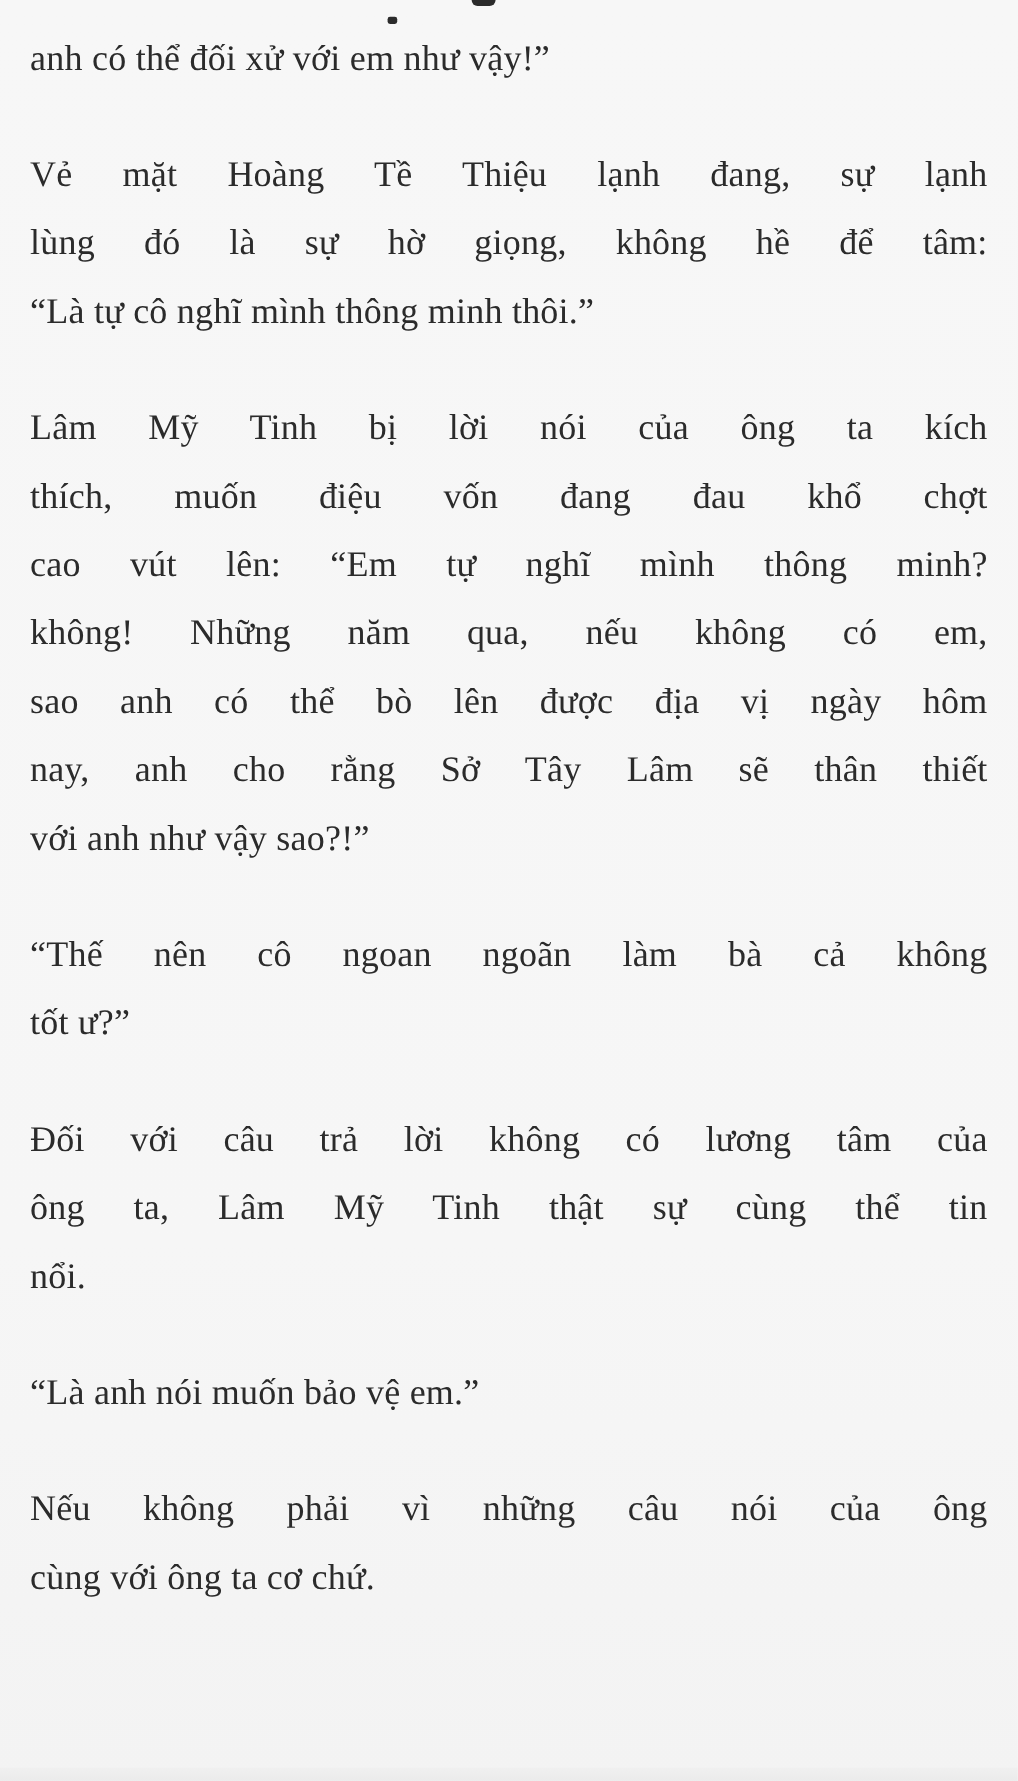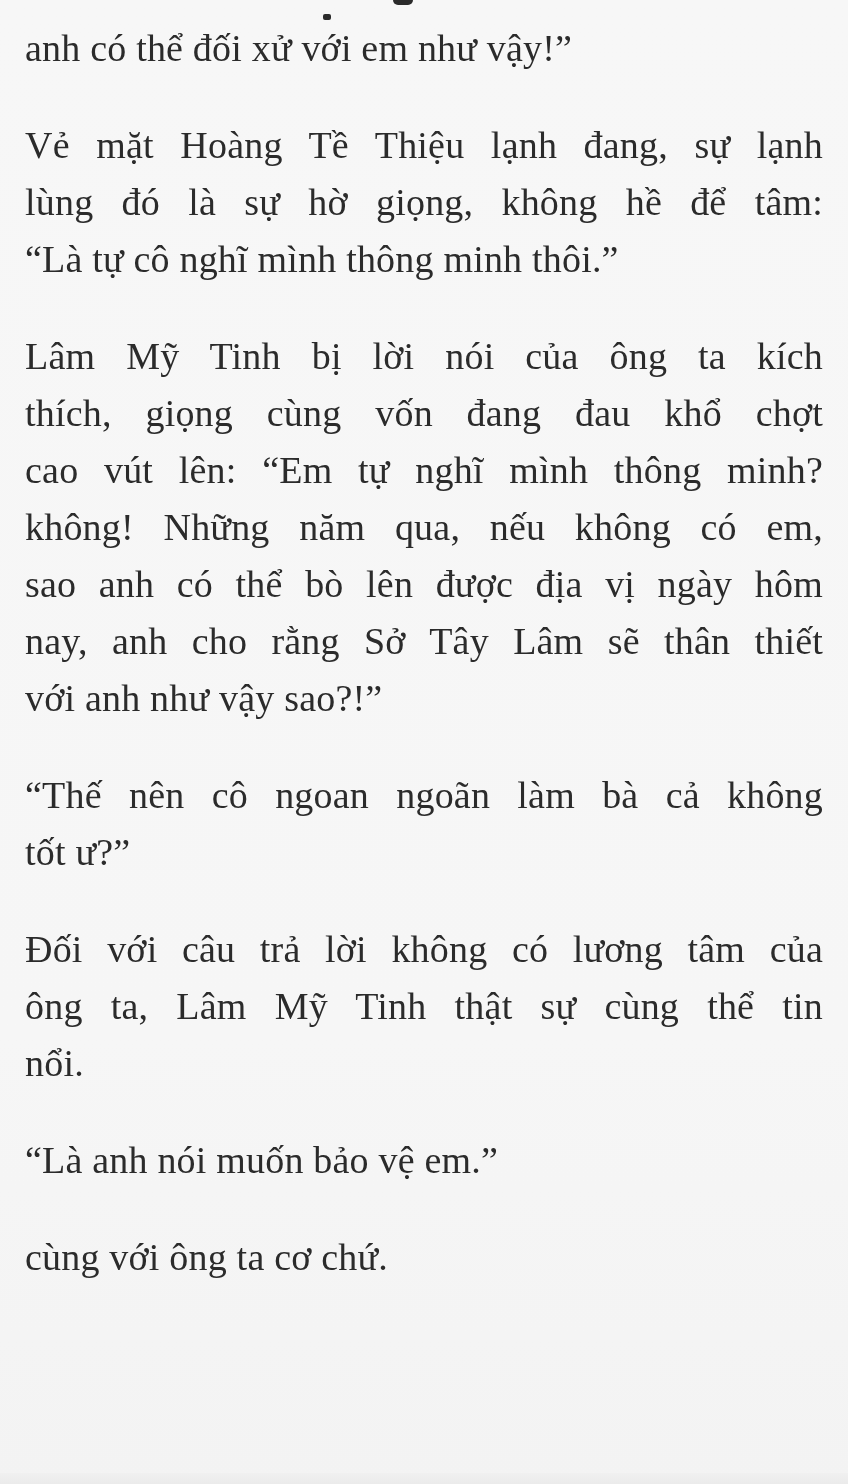--- a/index.html
+++ b/index.html
@@ -25,21 +25,21 @@
       padding: 20px 25px 0 25px;
       box-sizing: border-box;
     }
     .para {
       margin: 0 0 40px 0;
     }
     .para:last-child {
       margin-bottom: 0;
     }
     .line {
-      font-size: 38px;
+      font-size: 30px;
       line-height: 57px;
       height: 57px;
       overflow: hidden;
       text-align: justify;
       text-align-last: justify;
       text-justify: inter-word;
       white-space: normal;
       letter-spacing: 0.2px;
     }
     .line.last {
@@ -85,38 +85,39 @@
       <div class="para">
         <div class="line last">anh có thể đối xử với em như vậy!”</div>
       </div>
       <div class="para">
         <div class="line">Vẻ mặt Hoàng Tề Thiệu lạnh đang, sự lạnh</div>
         <div class="line">lùng đó là sự hờ giọng, không hề để tâm:</div>
         <div class="line last">“Là tự cô nghĩ mình thông minh thôi.”</div>
       </div>
       <div class="para">
         <div class="line">Lâm Mỹ Tinh bị lời nói của ông ta kích</div>
-        <div class="line">thích, giọng cùng vốn đang đau khổ chợt</div>
+        <div class="line">thích, muốn điệu vốn đang đau khổ chợt</div>
         <div class="line">cao vút lên: “Em tự nghĩ mình thông minh?</div>
         <div class="line">không! Những năm qua, nếu không có em,</div>
         <div class="line">sao anh có thể bò lên được địa vị ngày hôm</div>
         <div class="line">nay, anh cho rằng Sở Tây Lâm sẽ thân thiết</div>
         <div class="line last">với anh như vậy sao?!”</div>
       </div>
       <div class="para">
         <div class="line">“Thế nên cô ngoan ngoãn làm bà cả không</div>
         <div class="line last">tốt ư?”</div>
       </div>
       <div class="para">
         <div class="line">Đối với câu trả lời không có lương tâm của</div>
         <div class="line">ông ta, Lâm Mỹ Tinh thật sự cùng thể tin</div>
         <div class="line last">nổi.</div>
       </div>
       <div class="para">
         <div class="line last">“Là anh nói muốn bảo vệ em.”</div>
       </div>
       <div class="para">
+        <div class="line">Nếu không phải vì những câu nói của ông</div>
         <div class="line last">cùng với ông ta cơ chứ.</div>
       </div>
     </div>
 
   <div class="bottom-edge"></div>
 </div>
 
 </body></html>

